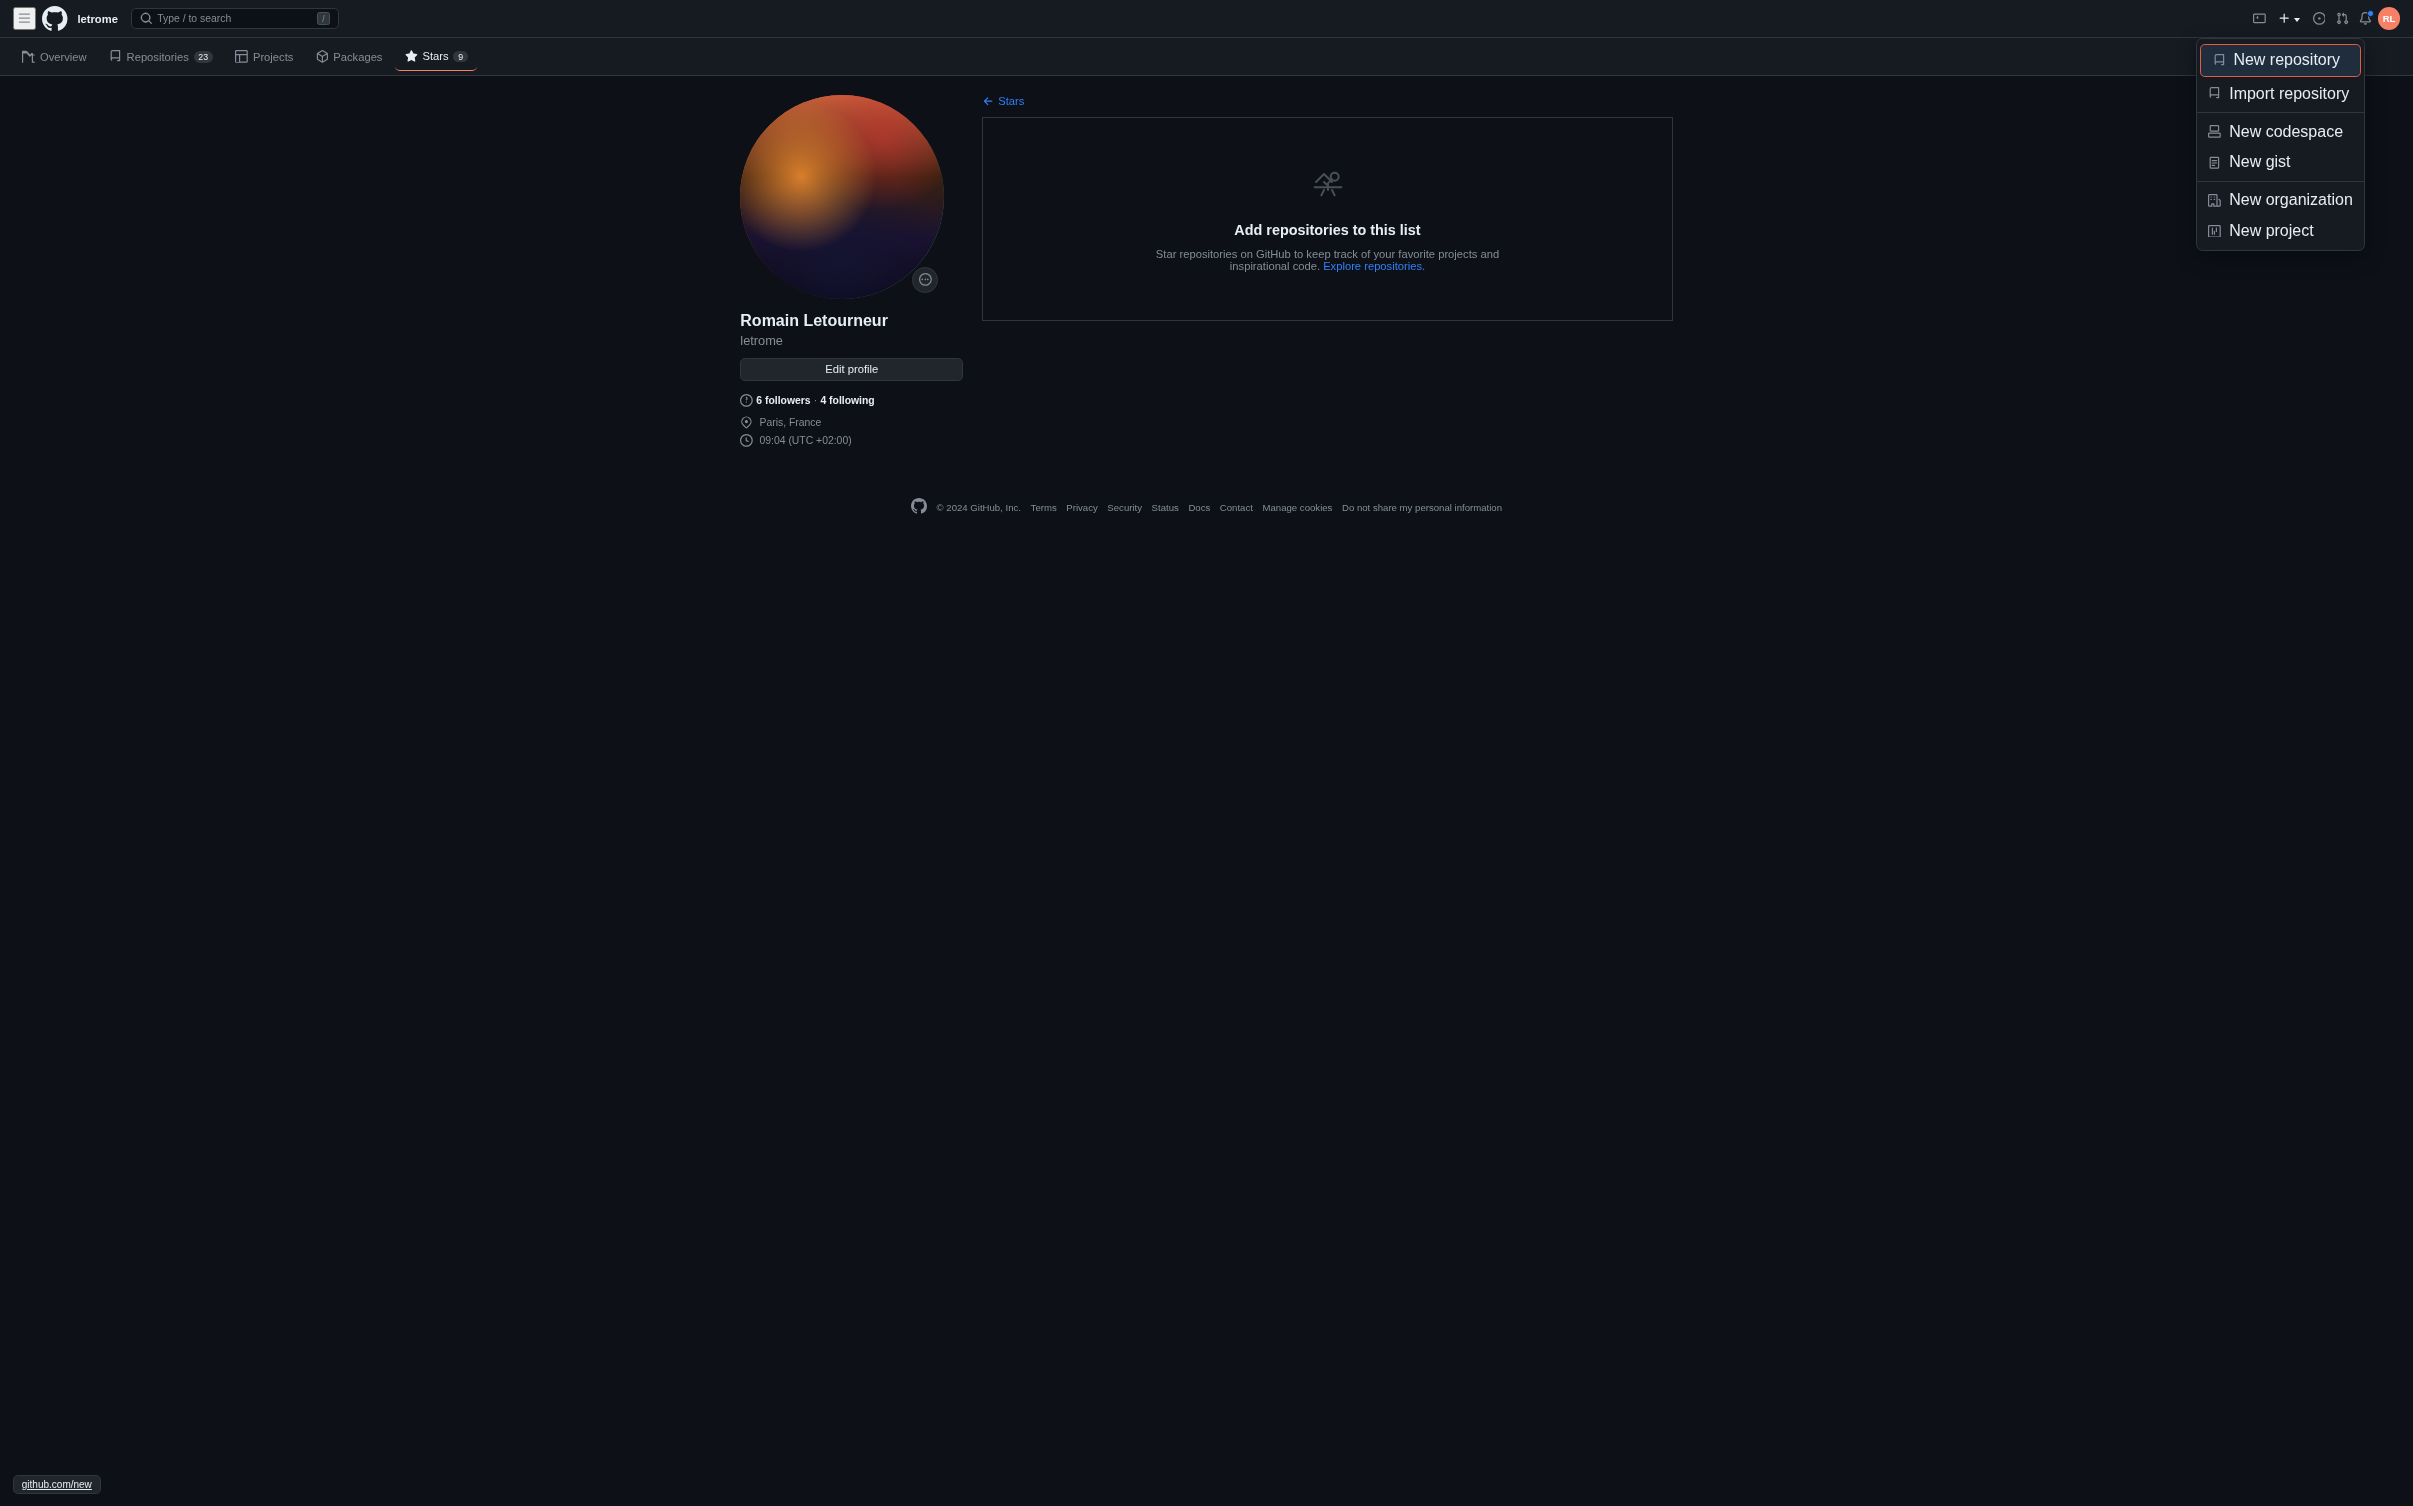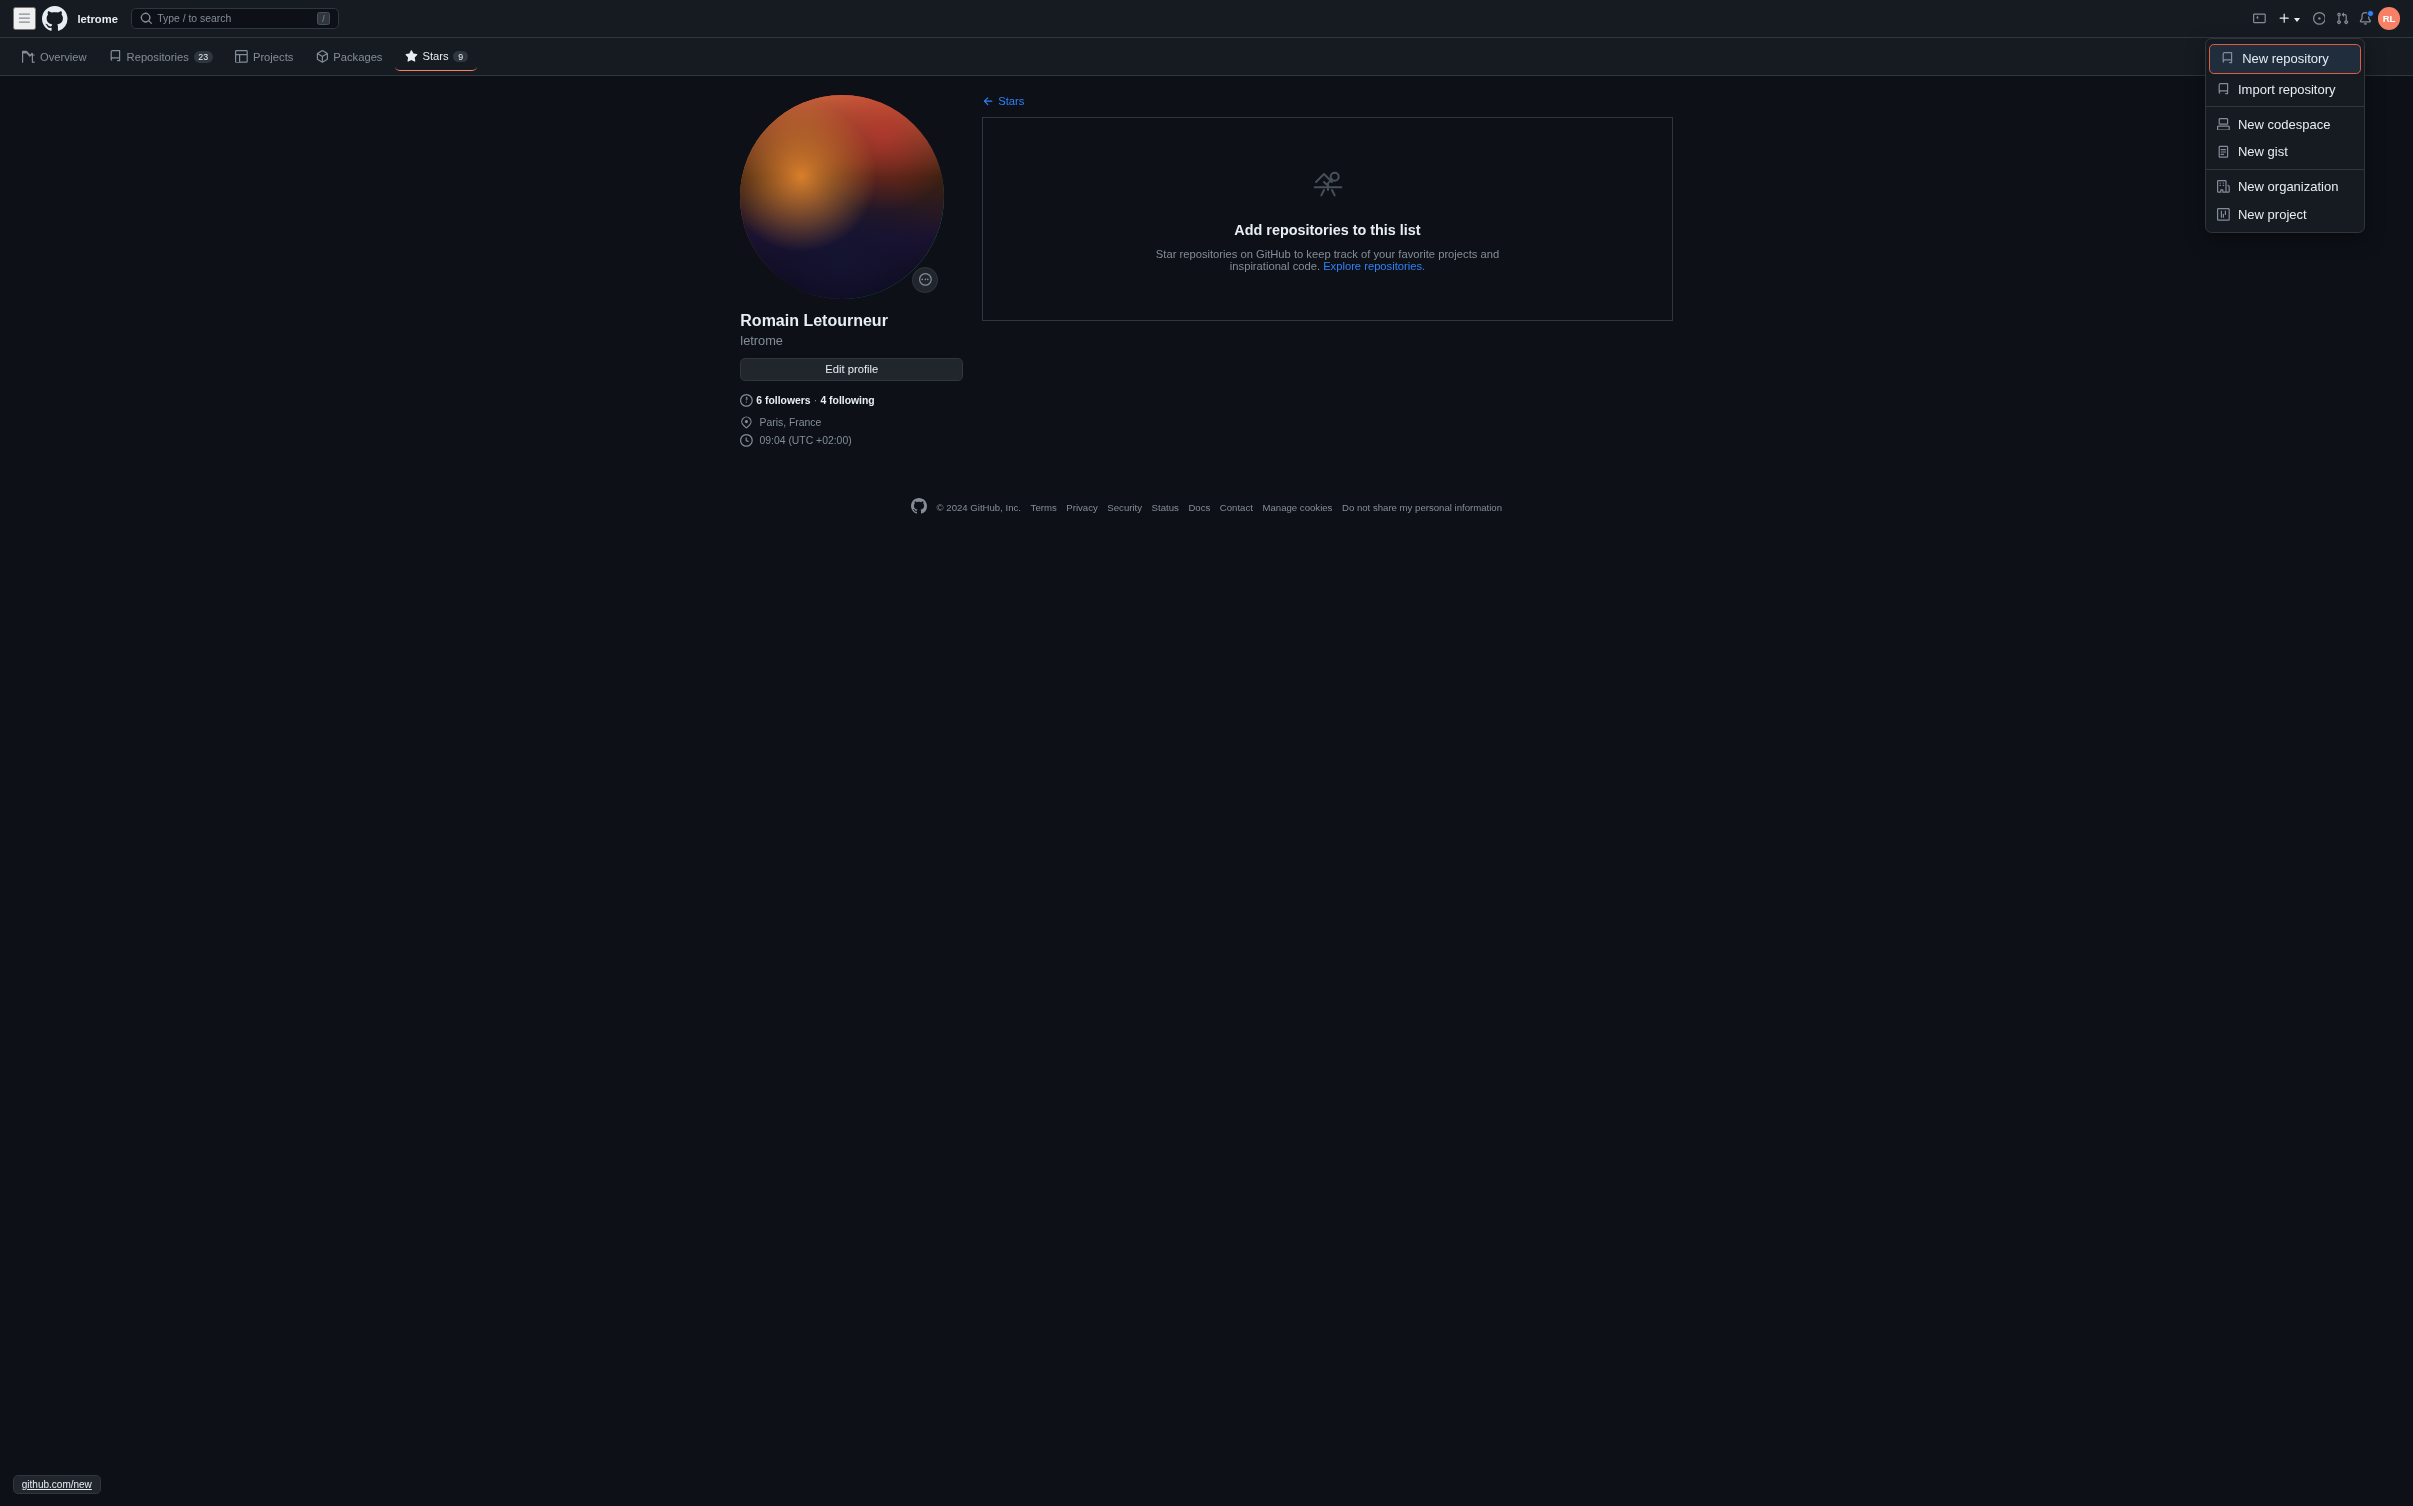--- a/index.html
+++ b/index.html
@@ -345,21 +345,21 @@
       box-shadow: 0 6.4px 19px rgba(0,0,0,0.4);
       z-index: 300;
       padding: 3.2px 0;
     }
     .dropdown-item {
       display: flex;
       align-items: center;
       gap: 8px;
       padding: 6.4px 11.2px;
       color: #e6edf3;
-      font-size: 13px;
+      font-size: 16px;
       cursor: pointer;
       text-decoration: none;
       border-radius: 0;
     }
     .dropdown-item.active {
       background: #1f2d3d;
       border: 0.8px solid #e05d44;
       border-radius: 4.8px;
       margin: 1.6px 3.2px;
     }

